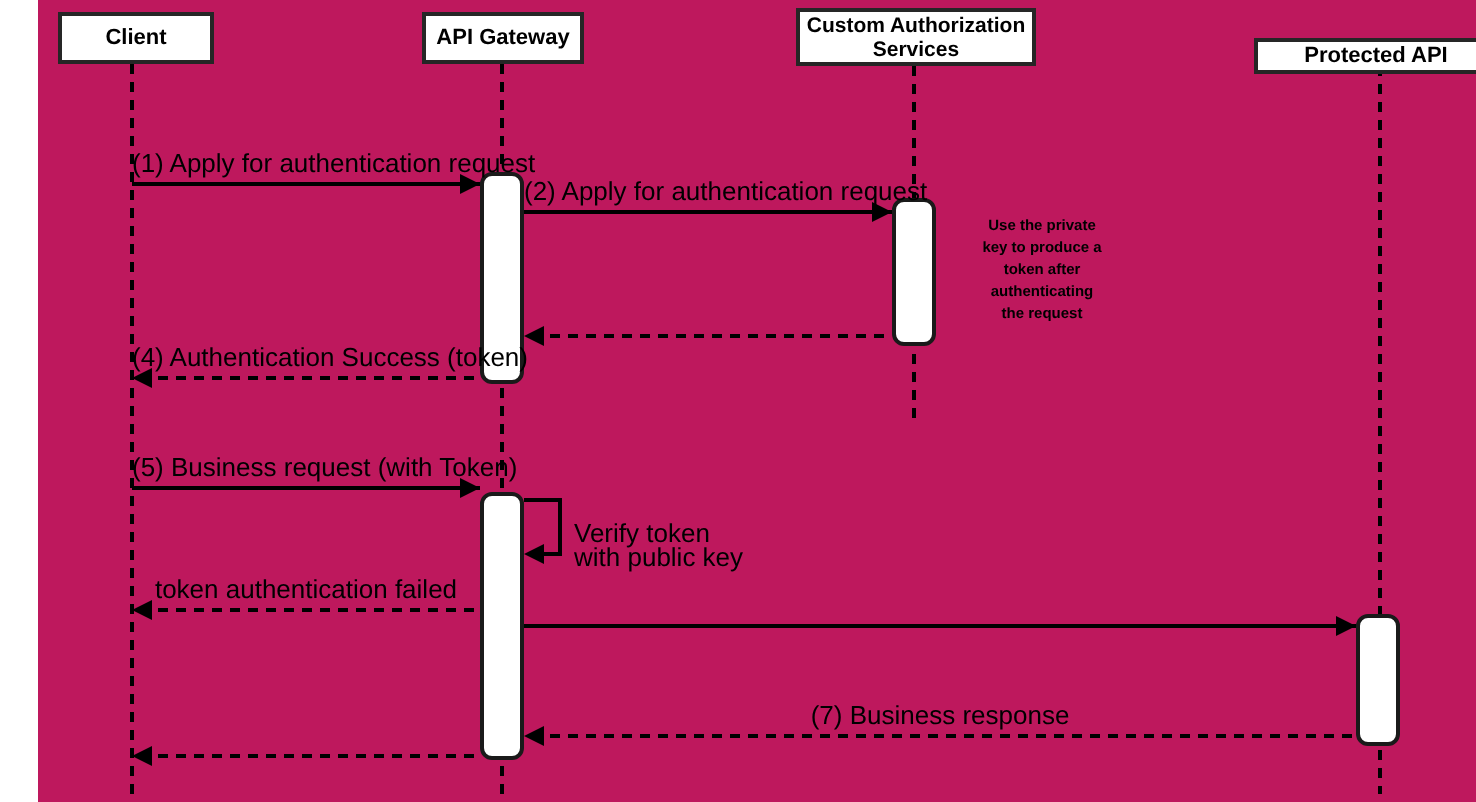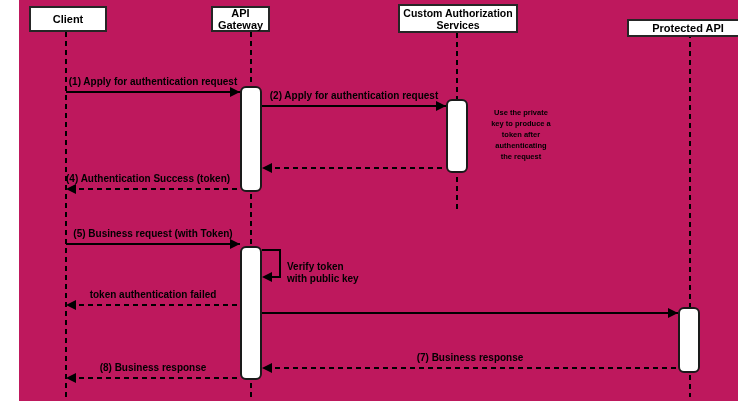--- a/index.html
+++ b/index.html
@@ -19,39 +19,39 @@
   .line-s{position:absolute;height:2px;background:#000;}
   .line-d{position:absolute;height:2px;
       background:repeating-linear-gradient(90deg,#000 0 5px,transparent 5px 9px);}
   .vline{position:absolute;width:2px;background:#000;}
   
   .arr-r{position:absolute;width:0;height:0;border-top:5px solid transparent;
          border-bottom:5px solid transparent;border-left:10px solid #000;}
   .arr-l{position:absolute;width:0;height:0;border-top:5px solid transparent;
          border-bottom:5px solid transparent;border-right:10px solid #000;}
   
-  .mlabel{position:absolute;font-size:10px;font-weight:bold;line-height:12px;
+  .mlabel{position:absolute;font-size:13px;font-weight:normal;line-height:12px;
           text-align:center;white-space:nowrap;}
   .note{position:absolute;font-size:7.5px;font-weight:bold;line-height:11px;
         text-align:center;white-space:pre-line;}
 </style>
 </head>
 <body>
 
 <div class="stage">
 
   <div class="ll" style="left:46px;top:32px;height:365px"></div>
   <div class="ll" style="left:231px;top:32px;height:365px"></div>
   <div class="ll" style="left:437px;top:33px;height:180px"></div>
   <div class="ll" style="left:670px;top:33px;height:364px"></div>
 
   <div class="box" style="left:10px;top:6px;width:78px;height:26px">
     <span>Client</span>
   </div>
-  <div class="box" style="left:192px;top:6px;width:59px;height:26px">
+  <div class="box" style="left:192px;top:6px;width:81px;height:26px">
     <span>API Gateway</span>
   </div>
   <div class="box" style="left:379px;top:4px;width:120px;height:29px;font-size:10.5px">
     <span>Custom Authorization
 Services</span>
   </div>
   <div class="box" style="left:608px;top:19px;width:122px;height:18px">
     <span>Protected API</span>
   </div>
 
@@ -90,21 +90,20 @@
   <div class="line-d" style="left:51px;top:304px;width:170px"></div>
   <div class="arr-l" style="left:47px;top:300px"></div>
 
   <div class="line-s" style="left:243px;top:312px;width:416px"></div>
   <div class="arr-r" style="left:649px;top:308px"></div>
 
   <div class="mlabel" style="left:243px;top:352px;width:416px">(7) Business response</div>
   <div class="line-d" style="left:247px;top:367px;width:412px"></div>
   <div class="arr-l" style="left:243px;top:363px"></div>
 
-  <div class="mlabel" style="left:47px;top:362px;width:174px">(8) Business response</div>
   <div class="line-d" style="left:51px;top:377px;width:170px"></div>
   <div class="arr-l" style="left:47px;top:373px"></div>
 
   <div class="note" style="left:462px;top:107px;width:80px">Use the private
 key to produce a
 token after
 authenticating
 the request</div>
 
 </div>

